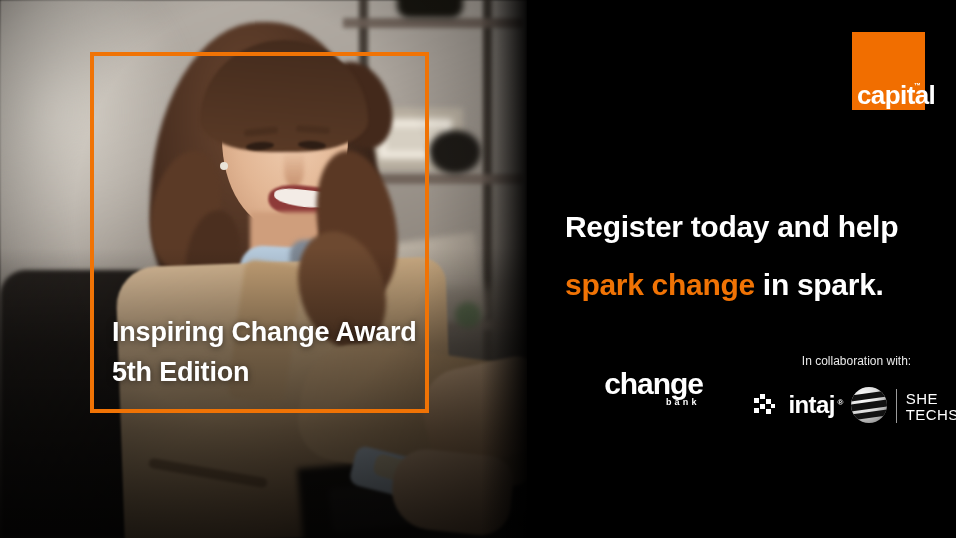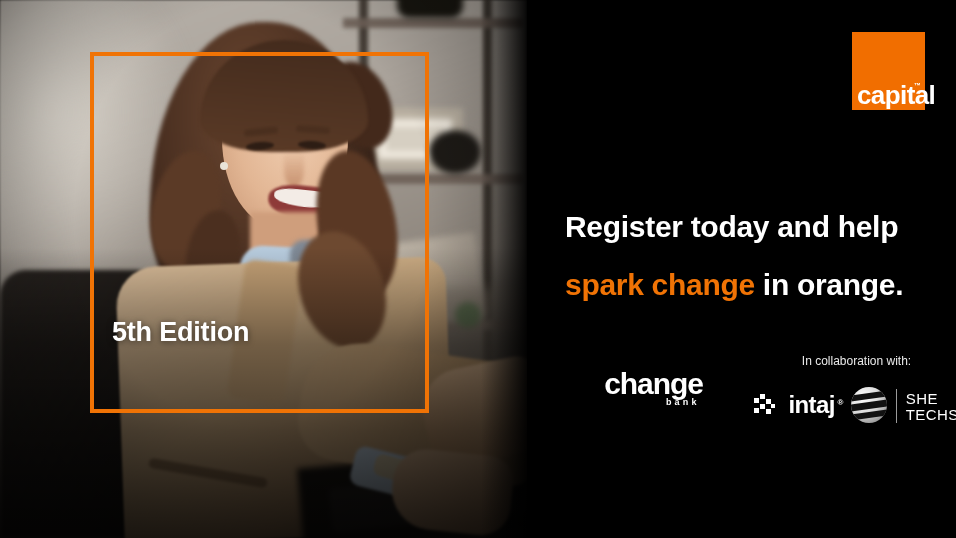--- a/index.html
+++ b/index.html
@@ -203,34 +203,35 @@
       </div>
 
       <div class="photo-vignette"></div>
       <div class="photo-shade"></div>
       <div class="edge-fade"></div>
     </div>
 
     <div class="orange-frame"></div>
 
     <div class="photo-text">
+      <div class="l1">Inspiring Change Award</div>
       <div class="l2">5th Edition</div>
     </div>
   </div>
 
   <div class="right-panel">
 
     <div class="orange-logo">
       <div class="wordmark">capital</div>
       <div class="tm">™</div>
     </div>
 
     <div class="headline">
       <div class="hl">Register today and help</div>
-      <div class="hl"><span class="accent">spark change</span><span> in orange.</span></div>
+      <div class="hl"><span class="accent">spark change</span><span> in spark.</span></div>
     </div>
 
     <div class="partners">
 
       <div class="pgroup supported">
         <div class="plogos">
           <div class="capital-logo">
             <div class="cap">change</div>
             <div class="bank">bank</div>
           </div>

